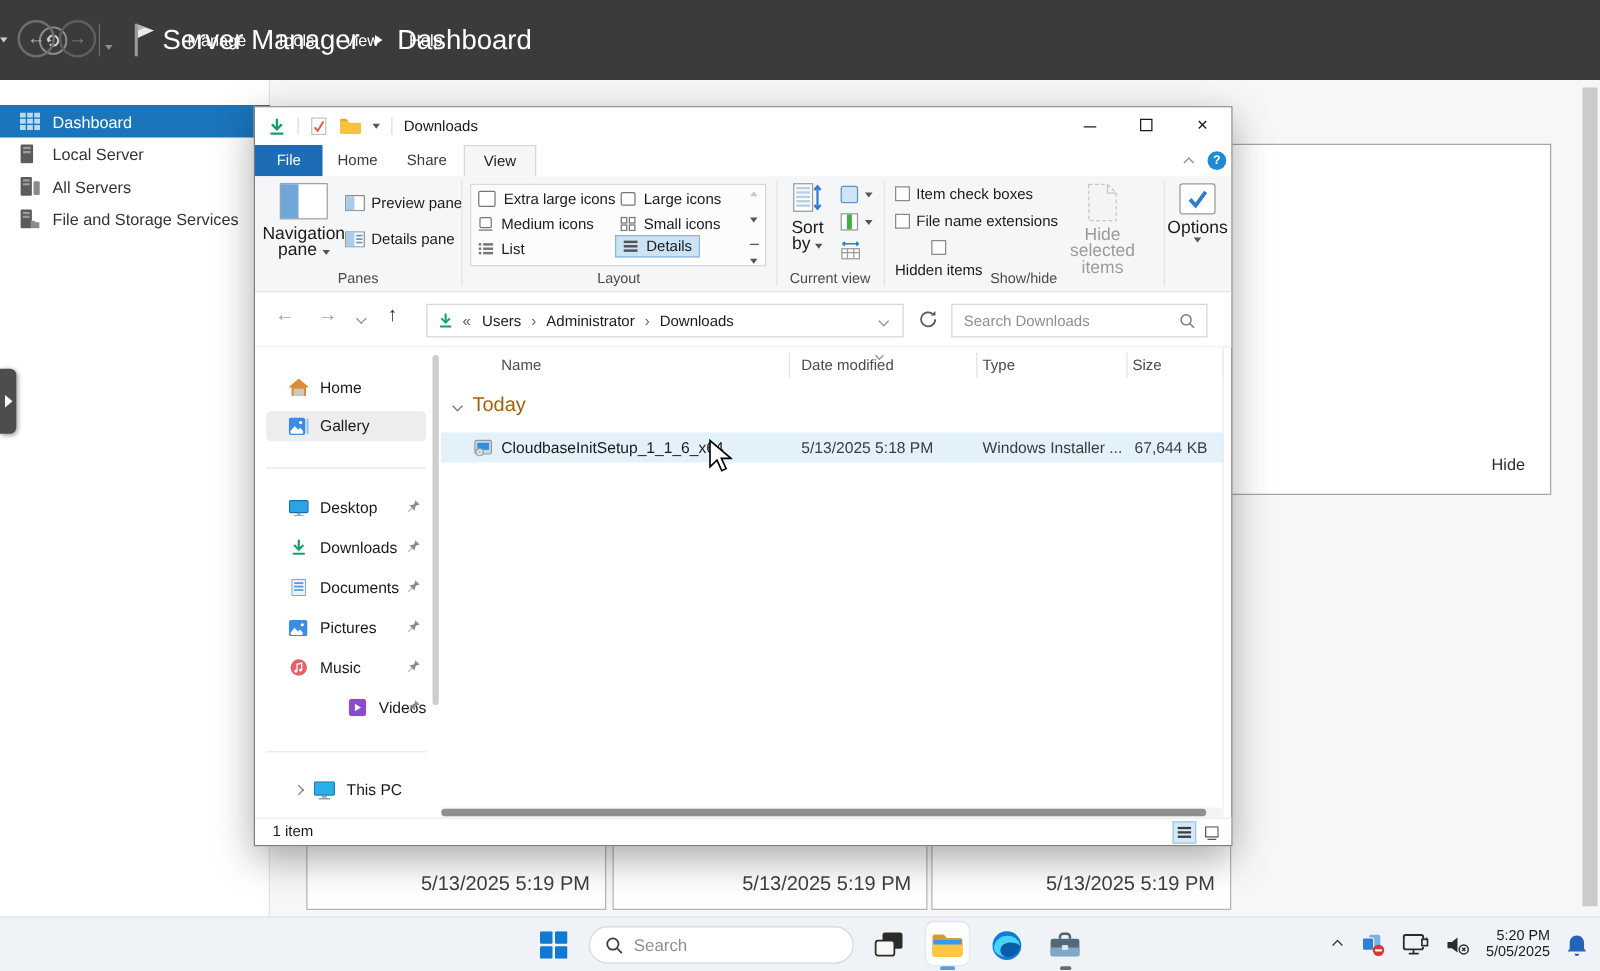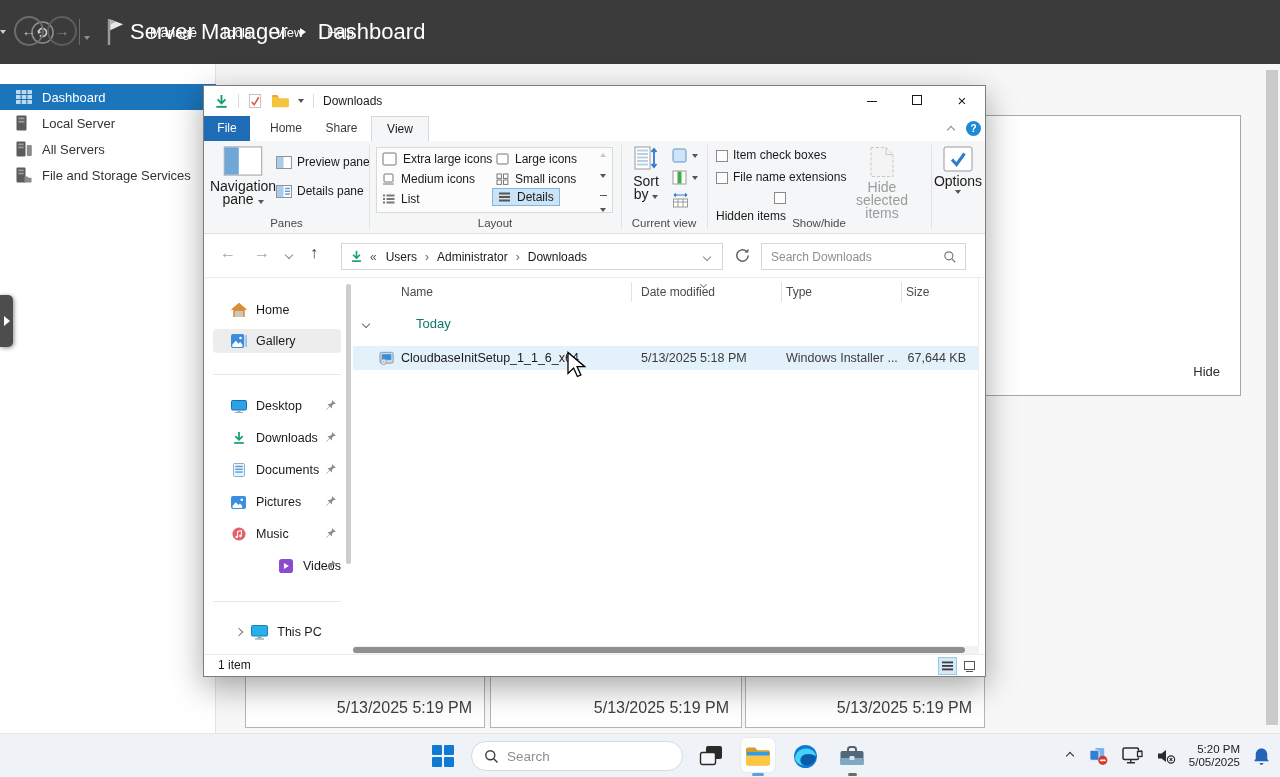--- a/index.html
+++ b/index.html
@@ -38,21 +38,21 @@
   #ex-title { font-size:12px; color:#1a1a1a; }
   .winbtn { position:absolute; top:0; width:45px; height:30px; text-align:center; color:#1a1a1a; }
   #ex-tabs { left:0; top:30px; width:781px; height:25px; background:#fff; }
   .tab { position:absolute; top:0; height:25px; line-height:25px; text-align:center; font-size:12px; color:#3a3a3a; }
   .tab-file { background:#1e6cb5; color:#fff; }
   .tab-active { background:#f5f6f7; border:1px solid #d8d8d8; border-bottom:none; color:#1a1a1a; z-index:2; }
   #ex-ribbon { left:0; top:55px; width:781px; height:93px; background:#f5f6f7; border-bottom:1px solid #dfdfdf; }
   .vsep { position:absolute; top:4px; height:84px; width:1px; background:#e2e2e2; }
   .grp { position:absolute; top:76px; text-align:center; font-size:11.5px; color:#4a4a4a; }
   .rb-big { position:absolute; display:flex; flex-direction:column; align-items:center; font-size:14px; color:#1a1a1a; text-align:center; line-height:13px; }
-  .rb-small { position:absolute; display:flex; align-items:flex-end; gap:5px; font-size:12px; color:#1a1a1a; }
+  .rb-small { position:absolute; display:flex; align-items:center; gap:5px; font-size:12px; color:#1a1a1a; }
   .cb { width:12px; height:12px; border:1px solid #8a8a8a; background:#fdfdfd; display:inline-block; }
   .lay-item { position:absolute; display:flex; align-items:center; gap:6px; font-size:12px; color:#1a1a1a; height:18px; }
   .lay-sel { background:#cce3f6; border:1px solid #84b6e0; padding:0 5px; }
   #ex-addr { left:0; top:148px; width:781px; height:44px; background:#fff; border-bottom:1px solid #ededed; }
   .nav-arrow { position:absolute; font-size:16px; }
   #addr-box { position:absolute; left:137px; top:9px; width:382px; height:27px; border:1px solid #d6d6d6; display:flex; align-items:center; font-size:12px; color:#1a1a1a; }
   #search-box { position:absolute; left:557px; top:9px; width:205px; height:27px; border:1px solid #d6d6d6; }
   #search-box input, #tb-search input { border:none; outline:none; width:100%; height:100%; font-size:12px; font-family:inherit; background:transparent; color:#333; }
   #search-box input { padding-left:9px; }
   input::placeholder { color:#8f8f8f; opacity:1; }
@@ -221,21 +221,21 @@
       <span class="tri-down"></span>
       <span class="qat-sep"></span>
       <span id="ex-title">Downloads</span>
     </div>
     <div class="winbtn" style="left:645px;"><span style="display:inline-block;width:10px;height:1px;background:#1a1a1a;margin-top:15px;"></span></div>
     <div class="winbtn" style="left:690px;"><span style="display:inline-block;width:10px;height:10px;border:1px solid #1a1a1a;margin-top:9px;"></span></div>
     <div class="winbtn" style="left:735px;width:46px;font-size:15px;line-height:29px;">×</div>
   </div>
 
   <div id="ex-tabs" class="ab">
-    <div class="tab tab-file" style="left:0;width:46px;">File</div>
+    <div class="tab tab-file" style="left:0;width:54px;">File</div>
     <div class="tab" style="left:56px;width:52px;">Home</div>
     <div class="tab" style="left:110px;width:55px;">Share</div>
     <div class="tab tab-active" style="left:167px;width:58px;">View</div>
     <span class="chev chev-up ab" style="left:744px;top:11px;"></span>
     <span class="ab" style="left:762px;top:5px;width:15px;height:15px;border-radius:50%;background:#1e8ad6;color:#fff;font-size:10px;font-weight:bold;text-align:center;line-height:15px;">?</span>
   </div>
 
   <div id="ex-ribbon" class="ab">
 
     <div class="rb-big" style="left:10px;top:5px;width:58px;">
@@ -568,21 +568,21 @@
     <span class="colhead" style="left:288px;">Date modified</span>
     <span class="colhead" style="left:433px;">Type</span>
     <span class="colhead" style="left:553px;">Size</span>
     <span class="coldiv" style="left:278px;"></span>
     <span class="coldiv" style="left:428px;"></span>
     <span class="coldiv" style="left:548px;"></span>
     <span class="coldiv" style="left:625px;"></span>
 
     <div class="ab flex" style="left:10px;top:38px;gap:9px;">
       <span class="chev" style="border-color:#6e6e6e;"></span>
-      <span style="font-size:13px;color:#0f766e;margin-left:38px;">Today</span>
+      <span style="font-size:16px;color:#a16207;">Today</span>
     </div>
 
     <div id="file-row">
       <span class="ab" style="left:26px;top:4px;">
         <svg width="16" height="16" viewBox="0 0 17 16">
             <rect x="1" y="2" width="14" height="11.5" rx="1.5" fill="#cdd6de" stroke="#8d9aa6"></rect>
             <rect x="3" y="4" width="10" height="6" fill="#2f8fe0"></rect>
             <circle cx="5" cy="12" r="3" fill="#dfe3e6" stroke="#97a1aa"></circle>
             <circle cx="5" cy="12" r="0.9" fill="#aab3ba"></circle>
           </svg>

